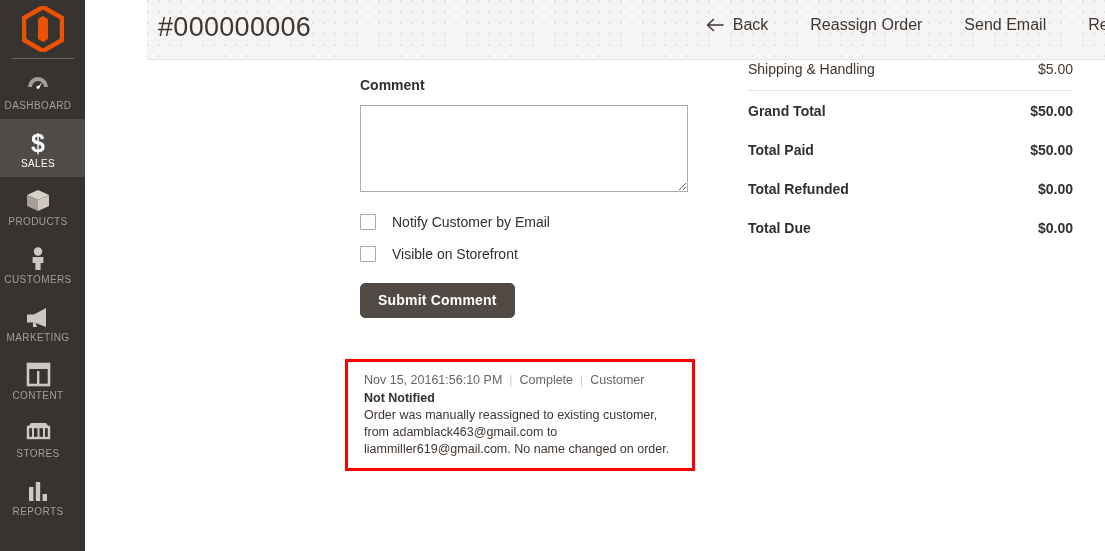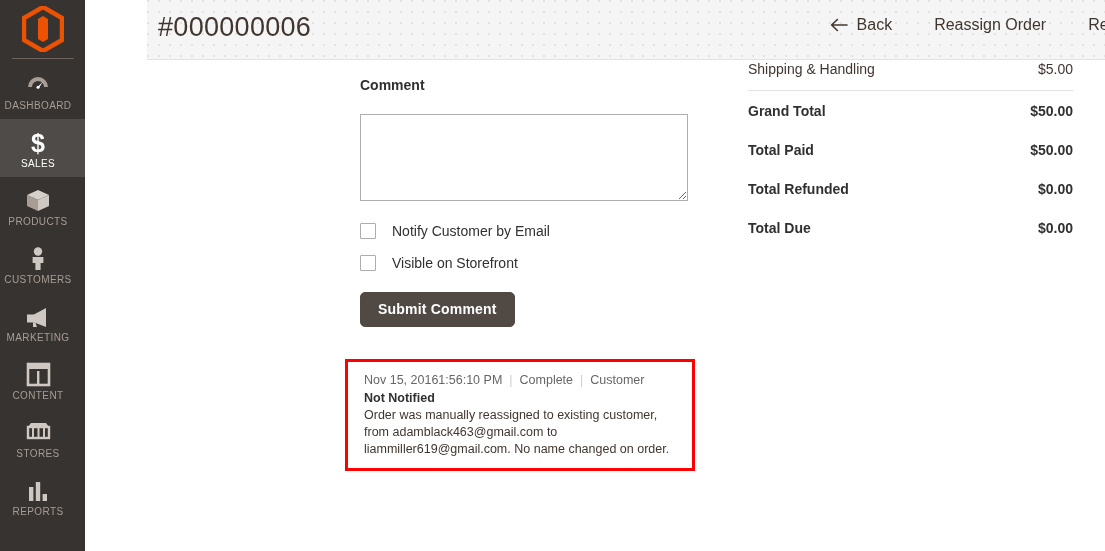--- a/index.html
+++ b/index.html
@@ -146,21 +146,21 @@
     position: absolute;
     left: 275px;
     top: 16px;
     width: 340px;
   }
 
   .field-label {
     font-size: 14px;
     font-weight: bold;
     color: #303030;
-    margin-bottom: 21px;
+    margin-bottom: 12px;
     display: block;
   }
 
   #comment-textarea {
     display: block;
     width: 328px;
     height: 87px;
     border: 1px solid #adadad;
     background: #ffffff;
     font-family: "Liberation Sans", sans-serif;
@@ -404,20 +404,23 @@
             <path d="M7.4 1.5 L1.6 7 L7.4 12.5 M1.8 7 H17" fill="none" stroke="#41362f" stroke-width="1.6" stroke-linecap="round" stroke-linejoin="round"></path>
           </svg>
         </span>
         <span>Back</span>
       </button>
 
       <button class="hdr-btn">
         <span>Reassign Order</span>
       </button>
 
+      <button class="hdr-btn">
+        <span>Send Email</span>
+      </button>
 
 
       <button class="hdr-btn">
         <span>Reorder</span>
       </button>
 
     </div>
   </header>
 
   <main id="content">

